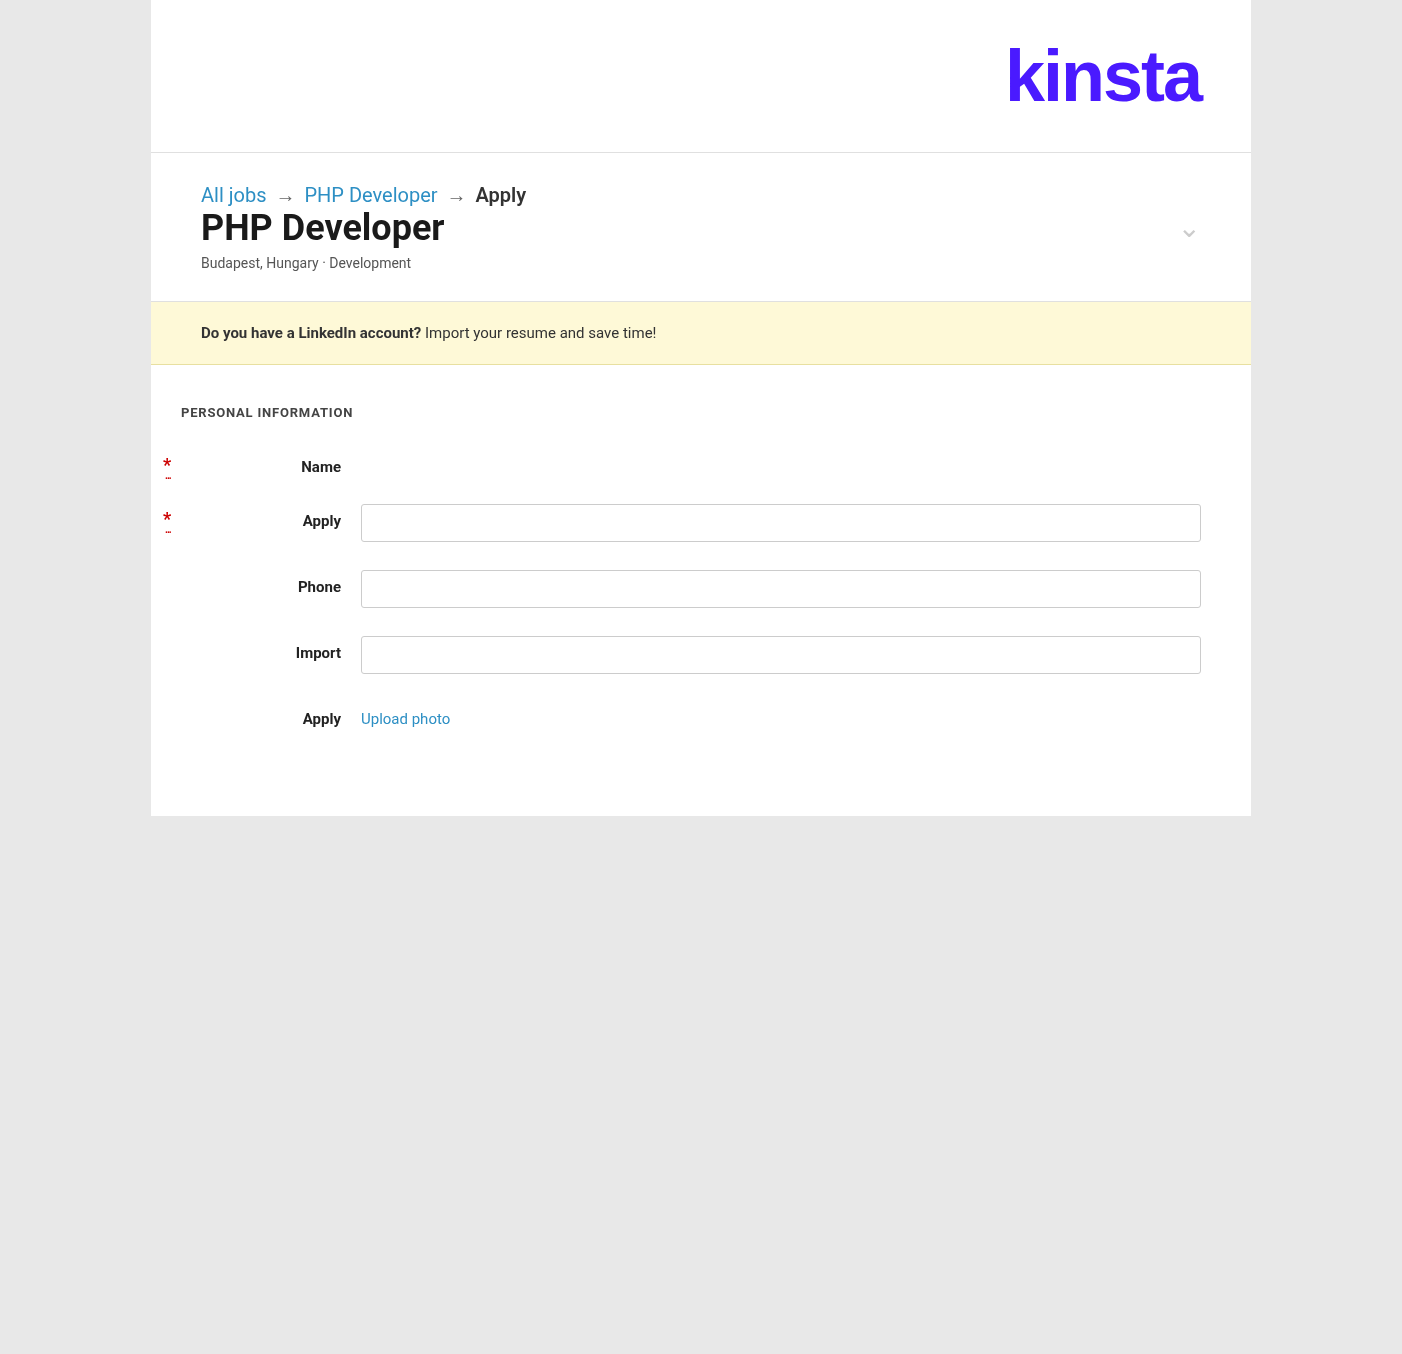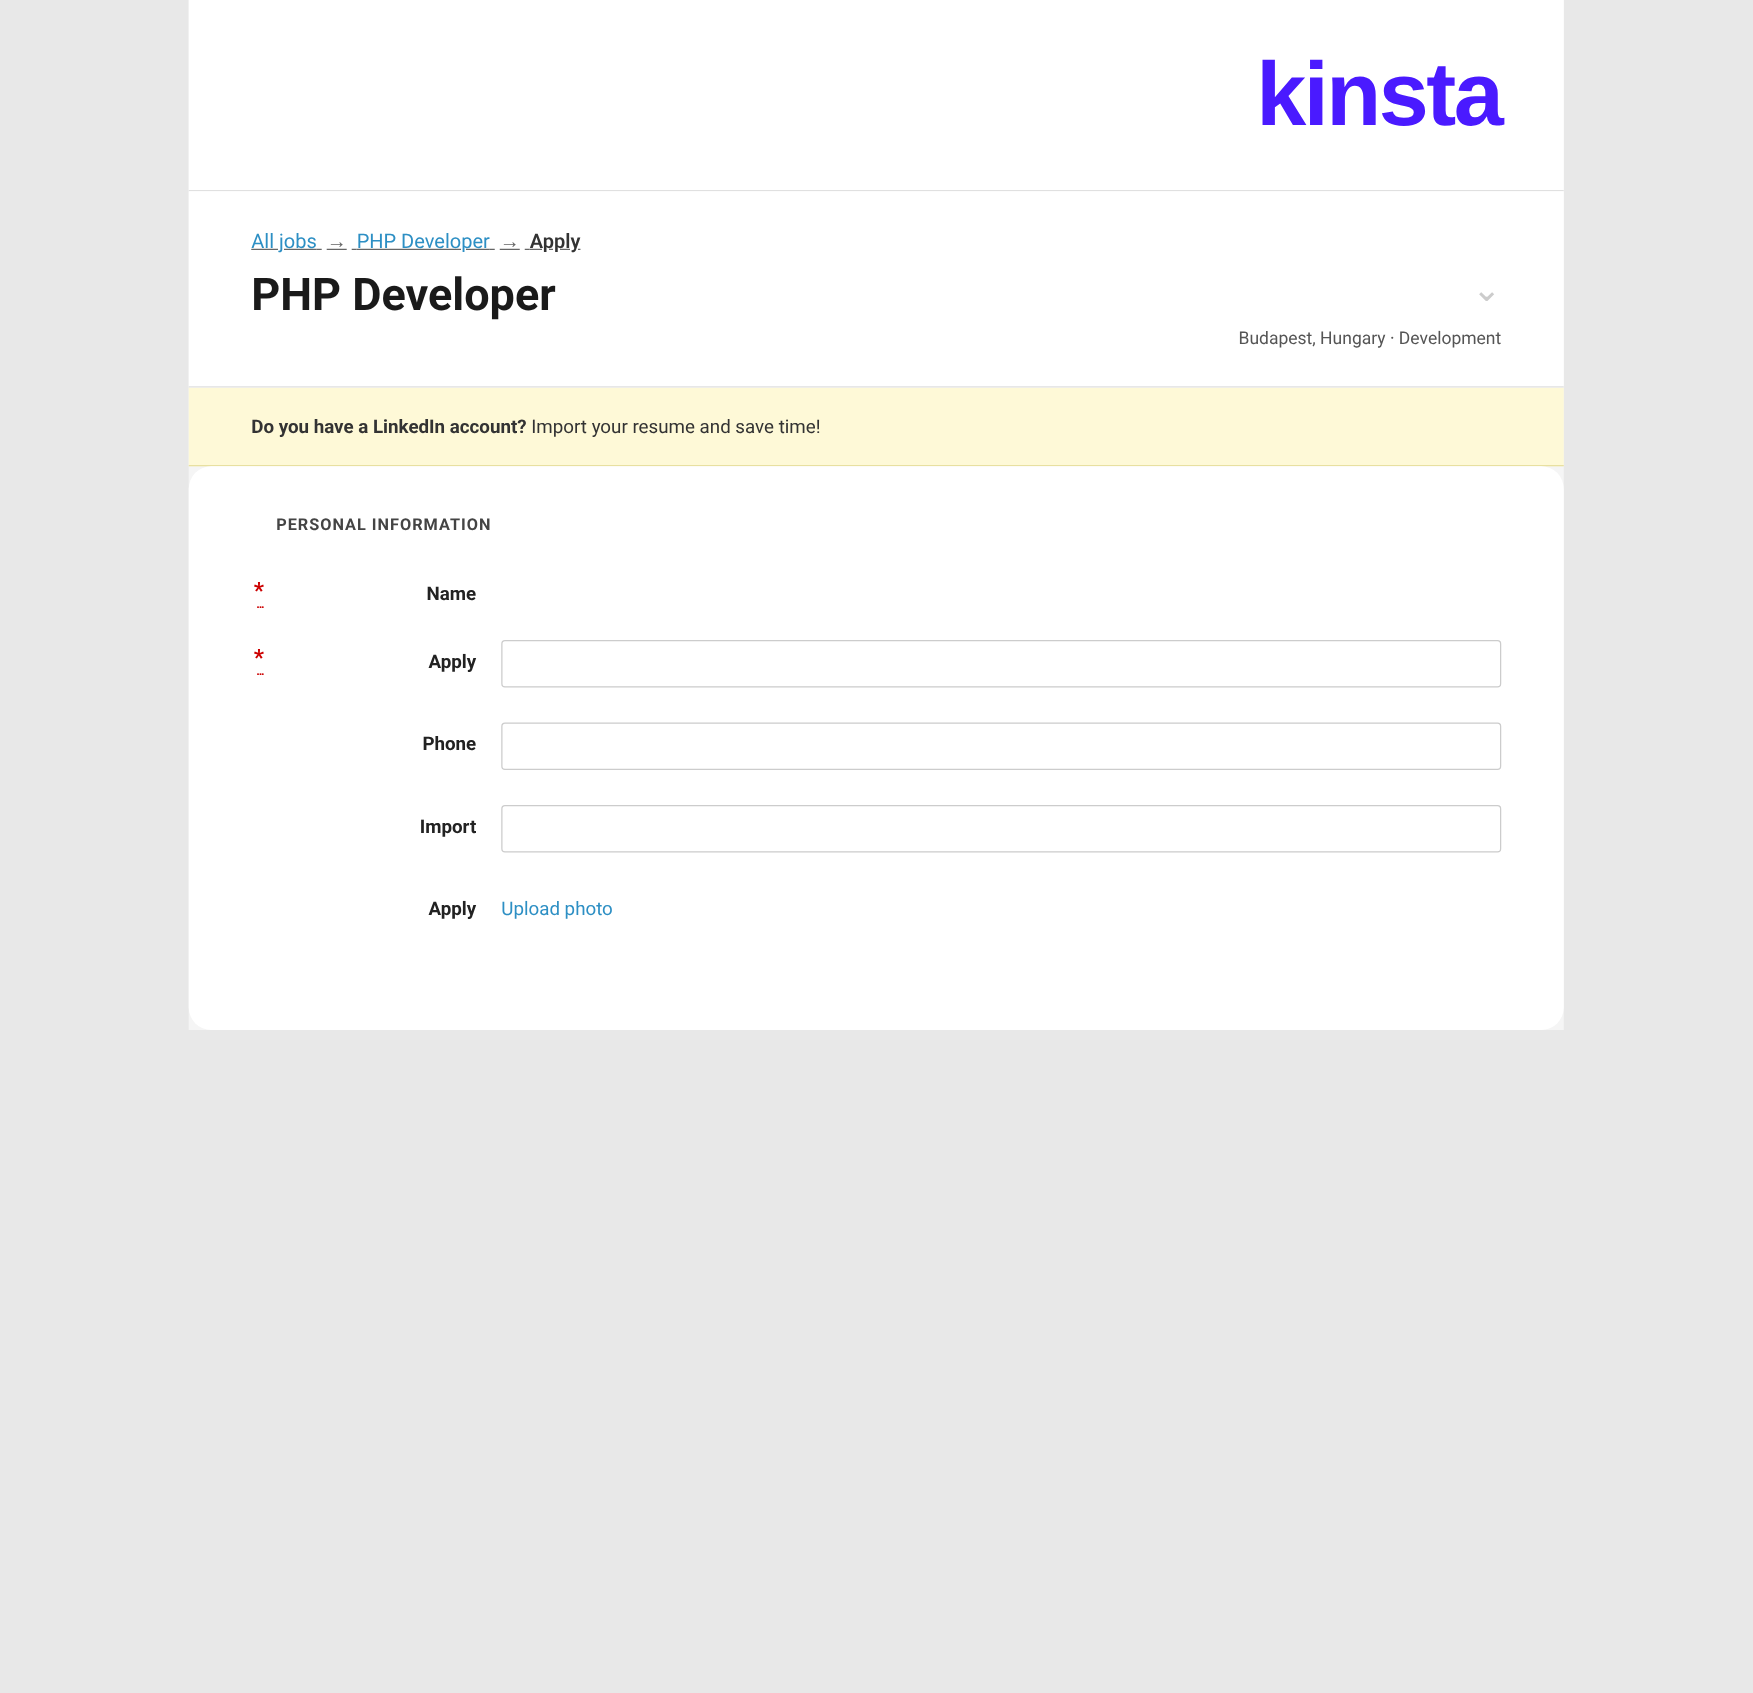--- a/index.html
+++ b/index.html
@@ -40,24 +40,22 @@
 
     
     .job-header {
       background: #ffffff;
       padding: 30px 50px 30px 50px;
       border-bottom: 1px solid #e0e0e0;
       position: relative;
     }
 
     .breadcrumb {
-      font-size: 16px;
+      font-size: 20px;
       color: #666;
-      margin-bottom: 12px;
-      text-decoration: underline;
     }
 
     .breadcrumb a {
       color: #2d8fc4;
       text-decoration: none;
     }
 
     .breadcrumb-separator {
       color: #666;
       margin: 0 4px;
@@ -71,21 +69,20 @@
     .job-title {
       font-size: 36px;
       font-weight: 700;
       color: #1a1a1a;
       margin-bottom: 6px;
     }
 
     .job-location {
       font-size: 14px;
       color: #555;
-      text-align: right;
     }
 
     .chevron-icon {
       position: absolute;
       right: 50px;
       top: 50%;
       transform: translateY(-50%);
       color: #cccccc;
       font-size: 28px;
       cursor: pointer;
@@ -119,22 +116,21 @@
       font-size: 15px;
       font-weight: 700;
       border-radius: 4px;
       cursor: pointer;
       white-space: nowrap;
     }
 
     
     .form-section {
       background: #ffffff;
-      padding: 40px 50px 60px 70px;
-      border-radius: 18px;
+      padding: 40px 50px 60px 30px;
     }
 
     .section-title {
       font-size: 13px;
       font-weight: 700;
       color: #444;
       letter-spacing: 0.8px;
       text-transform: uppercase;
       margin-bottom: 30px;
     }

